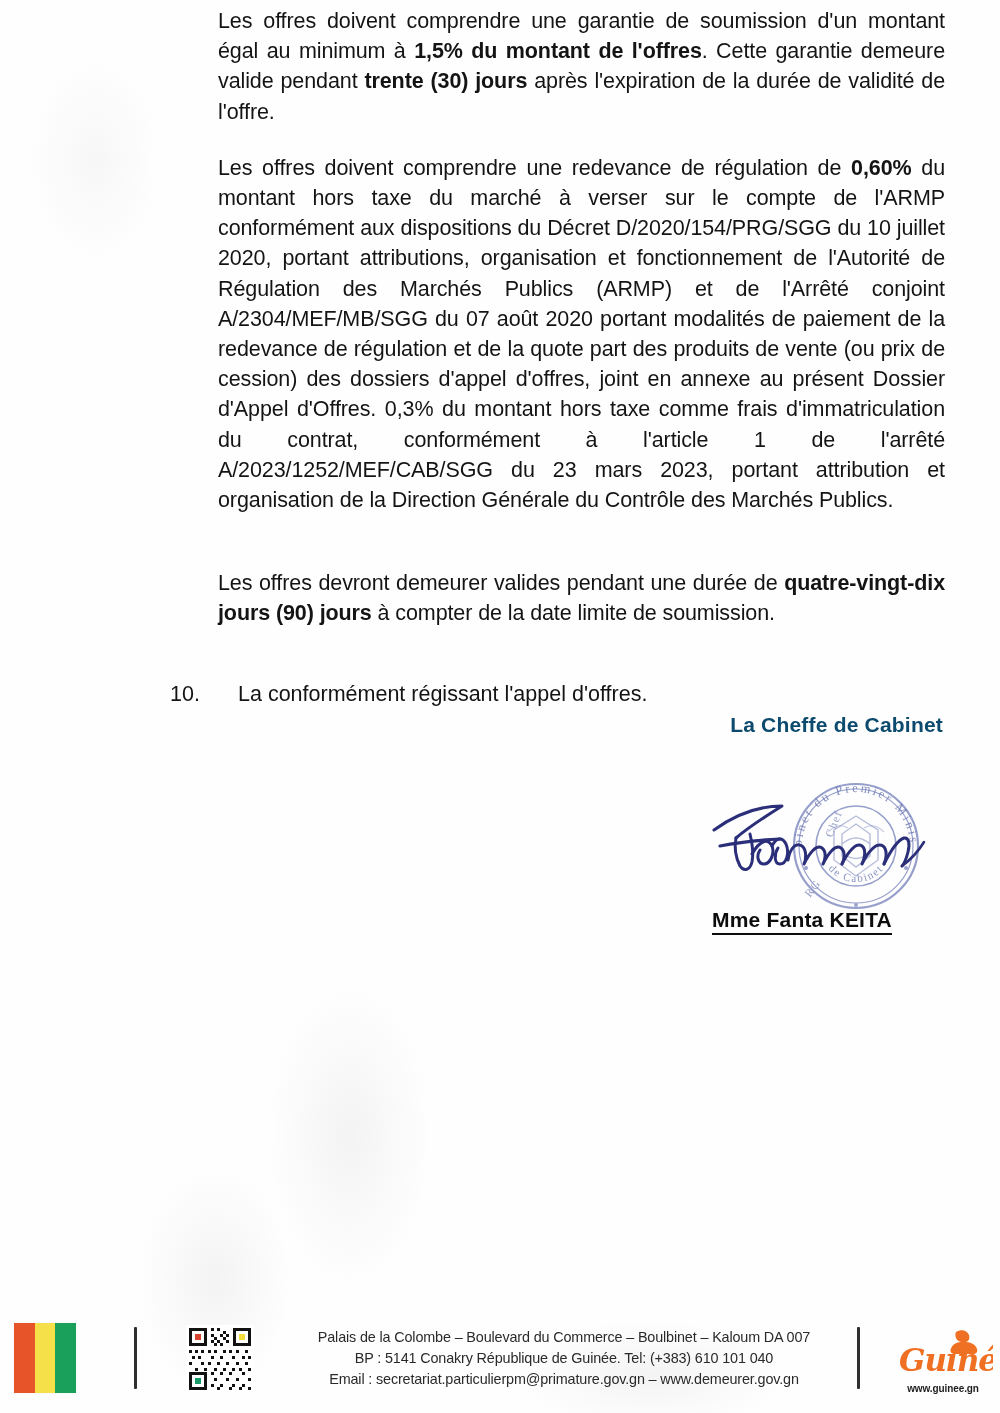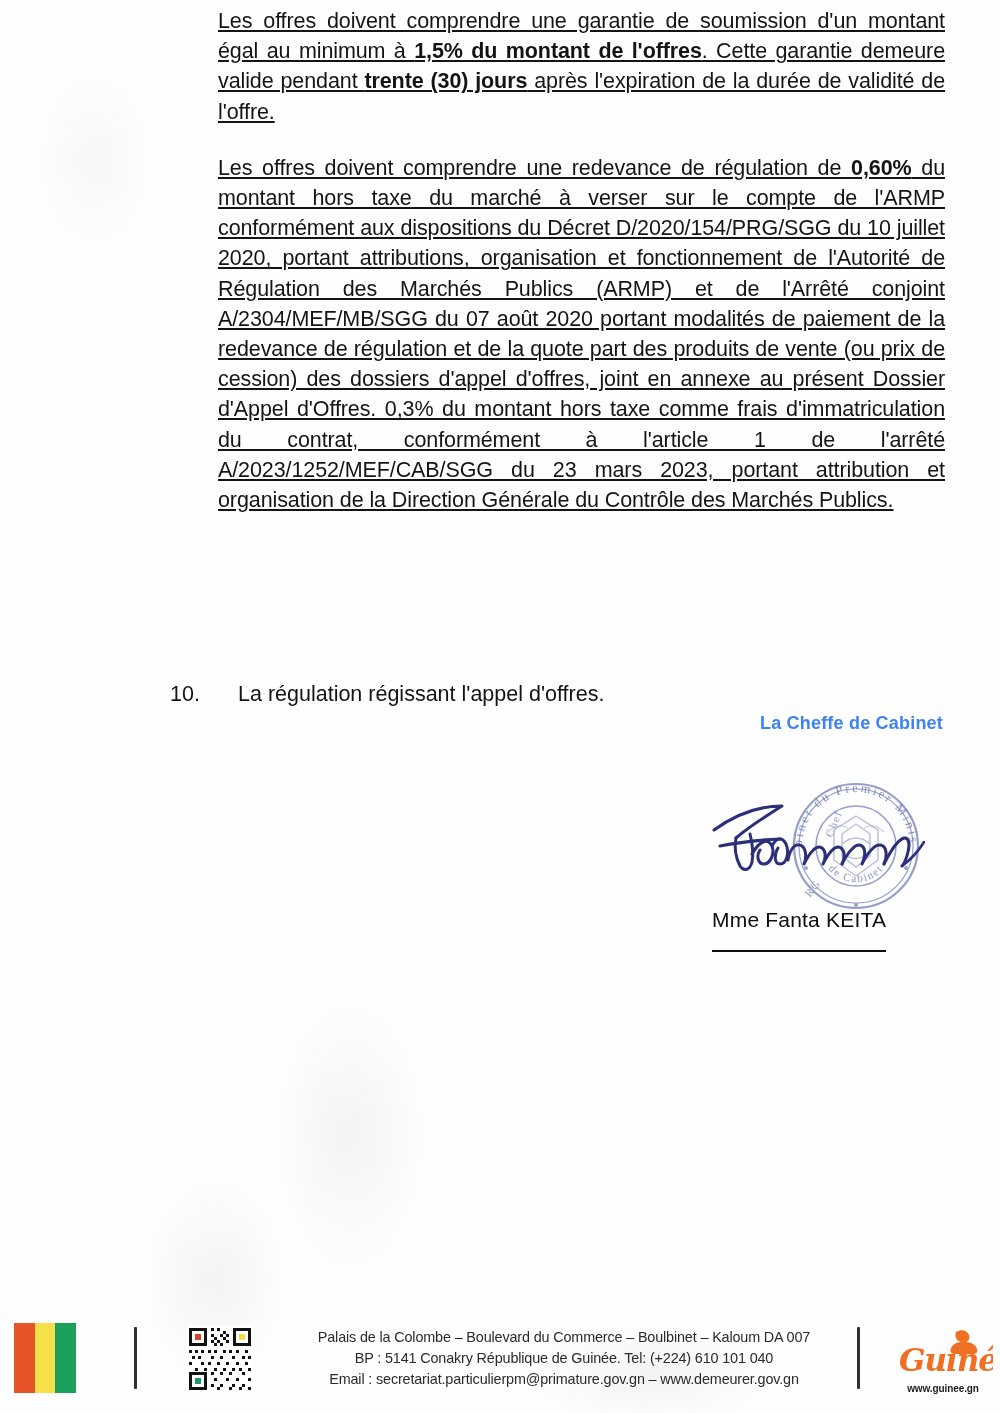--- a/index.html
+++ b/index.html
@@ -38,21 +38,20 @@
     width: 727px;
   }
 
   .para {
     text-align: justify;
     font-size: 21.5px;
     line-height: 30.2px;
     letter-spacing: -0.1px;
     margin: 0 0 26px 0;
     color: #141414;
-    text-decoration: underline;
   }
   .para:last-child { margin-bottom: 0; }
   .para b { font-weight: 700; }
 
   
   .numbered-item {
     position: absolute;
     left: 170px;
     top: 679px;
     width: 775px;
@@ -66,24 +65,24 @@
     width: 48px;
     flex: 0 0 48px;
   }
   .item-text { flex: 1; }
 
   
   .sig-title {
     position: absolute;
     right: 57px;
     top: 713px;
-    font-size: 18px;
+    font-size: 21px;
     font-weight: 700;
     letter-spacing: 0.2px;
-    color: #3b82f6;
+    color: #0c4a6e;
   }
 
   .sig-area {
     position: absolute;
     left: 690px;
     top: 760px;
     width: 290px;
     height: 200px;
   }
 
@@ -104,25 +103,25 @@
     width: 230px;
     height: 95px;
     pointer-events: none;
   }
 
   .sig-name {
     position: absolute;
     left: 22px;
     top: 148px;
     font-size: 21px;
-    font-weight: 400;
+    font-weight: 700;
     color: #0d0d0d;
     letter-spacing: 0.2px;
     border-bottom: 2.4px solid #0d0d0d;
-    padding-bottom: 18px;
+    padding-bottom: 1px;
   }
 
   
   .footer {
     position: absolute;
     left: 0;
     top: 1315px;
     width: 1000px;
     height: 96px;
   }
@@ -198,24 +197,27 @@
   <div class="scan-smudge smudge-a"></div>
   <div class="scan-smudge smudge-b"></div>
   <div class="scan-smudge smudge-c"></div>
   <div class="scan-smudge smudge-d"></div>
 
   <div class="body-block" style="top:6px;">
     <p class="para"><span>Les offres doivent comprendre une garantie de soumission d'un montant égal au minimum à </span><b>1,5% du montant de l'offres</b><span>. Cette garantie demeure valide pendant </span><b>trente (30) jours</b><span> après l'expiration de la durée de validité de l'offre.</span></p>
     <p class="para"><span>Les offres doivent comprendre une redevance de régulation de </span><b>0,60%</b><span> du montant hors taxe du marché à verser sur le compte de l'ARMP conformément aux dispositions du Décret D/2020/154/PRG/SGG du 10 juillet 2020, portant attributions, organisation et fonctionnement de l'Autorité de Régulation des Marchés Publics (ARMP) et de l'Arrêté conjoint A/2304/MEF/MB/SGG du 07 août 2020 portant modalités de paiement de la redevance de régulation et de la quote part des produits de vente (ou prix de cession) des dossiers d'appel d'offres, joint en annexe au présent Dossier d'Appel d'Offres. 0,3% du montant hors taxe comme frais d'immatriculation du contrat, conformément à l'article 1 de l'arrêté A/2023/1252/MEF/CAB/SGG du 23 mars 2023, portant attribution et organisation de la Direction Générale du Contrôle des Marchés Publics.</span></p>
   </div>
 
+  <div class="body-block" style="top:568px;">
+    <p class="para"><span>Les offres devront demeurer valides pendant une durée de </span><b>quatre-vingt-dix jours (90) jours</b><span> à compter de la date limite de soumission.</span></p>
+  </div>
 
   <div class="numbered-item">
     <span class="item-number">10.</span>
-    <span class="item-text">La régulation régissant l'appel d'offres.</span>
+    <span class="item-text">La conformément régissant l'appel d'offres.</span>
   </div>
 
   <div class="sig-title">La Cheffe de Cabinet</div>
 
   <div class="sig-area">
 
     <div class="stamp">
       <svg viewBox="0 0 148 148" width="148" height="148" aria-hidden="true">
         <defs>
           <path id="arcTop" d="M 74,74 m -58,0 a 58,58 0 1,1 116,0" fill="none"></path>
@@ -369,21 +371,21 @@
           <rect x="31" y="62" width="3" height="3"></rect>
             <rect x="43" y="62" width="3" height="3"></rect>
           <rect x="53" y="62" width="3" height="3"></rect>
             <rect x="62" y="62" width="3" height="3"></rect>
         </g>
       </svg>
     </div>
 
     <div class="footer-text">
       <div>Palais de la Colombe – Boulevard du Commerce – Boulbinet – Kaloum DA 007</div>
-      <div>BP : 5141 Conakry République de Guinée. Tel: (+224) 610 101 040</div>
+      <div>BP : 5141 Conakry République de Guinée. Tel: (+383) 610 101 040</div>
       <div>Email : secretariat.particulierpm@primature.gov.gn – www.demeurer.gov.gn</div>
     </div>
 
     <div class="divider divider-right"></div>
 
     <div class="brand">
       <svg class="brand-mark" viewBox="0 0 100 52" aria-hidden="true">
 
         <g fill="#ef7023">
           <path d="M 63,3 C 68,0 74,1 76,6 C 77,9 76,12 73,13 C 78,13 83,16 84,20 C 85,23 83,25 80,25 L 62,25 C 59,25 57,23 58,20 C 59,16 63,13 68,13 C 64,12 61,8 63,3 Z"></path>

